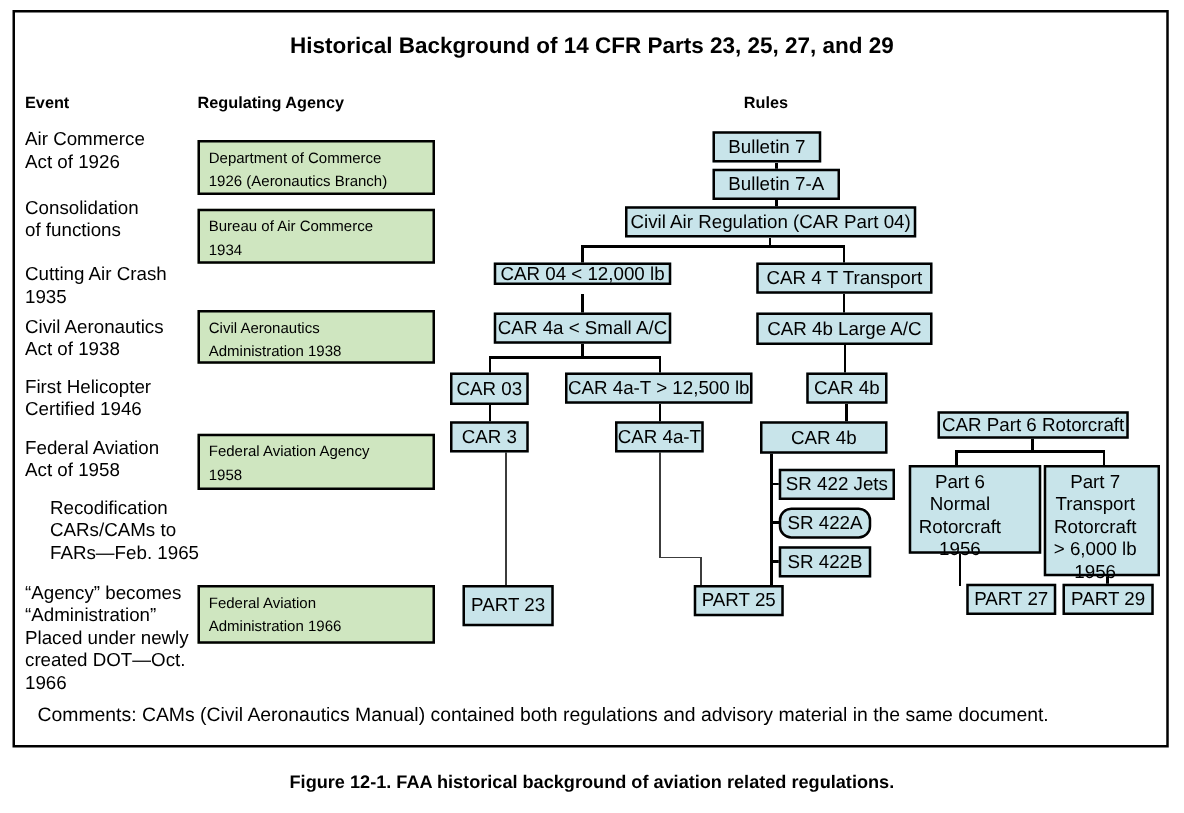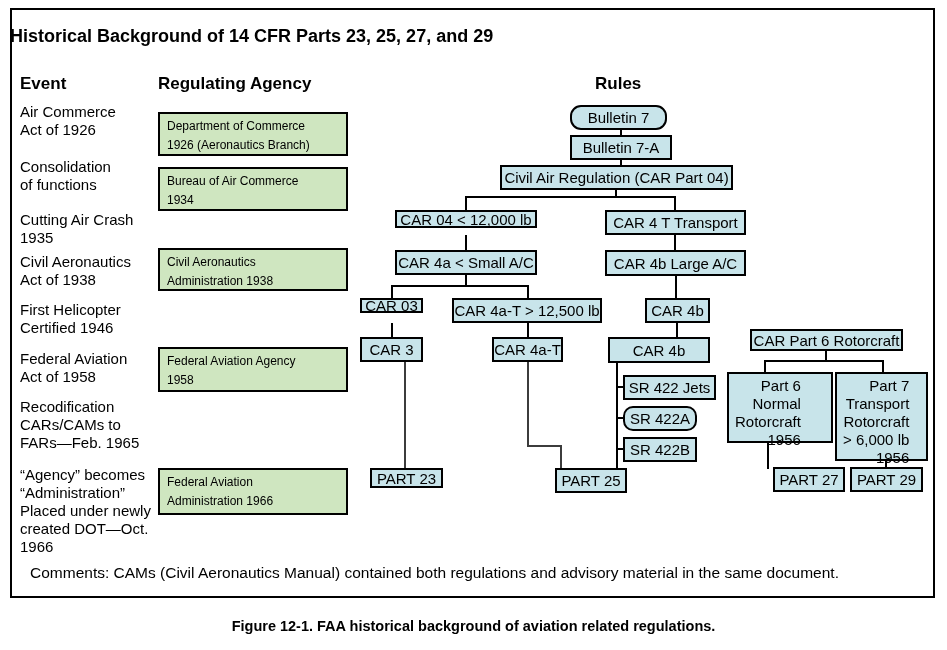--- a/index.html
+++ b/index.html
@@ -7,40 +7,40 @@
     width:947px;height:650px;position:relative;background:#ffffff;
     font-family:"Liberation Sans", sans-serif;color:#000;
     overflow:hidden;
   }
   .frame{
     position:absolute;left:10px;top:8px;width:925px;height:590px;
     border:2px solid #000;box-sizing:border-box;background:#fff;z-index:0;
   }
   svg.connectors{position:absolute;left:0;top:0;z-index:1;}
   .diagram-title{
-    position:absolute;left:10px;top:26px;width:927px;text-align:left;
+    position:absolute;left:10px;top:26px;width:927px;text-align:center;
     font-weight:bold;font-size:18px;z-index:2;
   }
-  .col-header{position:absolute;font-weight:bold;font-size:17px;z-index:2;}
+  .col-header{position:absolute;font-weight:bold;font-size:13px;z-index:2;}
   .event-label{
     position:absolute;left:20px;width:138px;font-size:15px;line-height:18px;
     white-space:pre-line;z-index:2;
   }
   .agency-box{
     position:absolute;left:158px;width:190px;background:var(--agency,#cfe6c0);
     border:2px solid #000;box-sizing:border-box;padding:3px 7px;
     font-size:12px;line-height:19px;white-space:pre-line;z-index:2;
   }
   .rule-node{
     position:absolute;background:var(--rule,#c8e4ea);border:2px solid #000;
     box-sizing:border-box;display:flex;align-items:center;justify-content:center;
     font-size:15px;text-align:center;white-space:pre-line;z-index:2;line-height:17px;
   }
   .rule-node.align-left{
-    align-items:flex-start;justify-content:flex-start;text-align:right;
+    align-items:flex-start;justify-content:flex-start;text-align:center;
     padding:3px 6px;line-height:18px;
   }
   .comments-text{
     position:absolute;left:30px;top:564px;width:890px;font-size:15.5px;z-index:2;
   }
   .figure-caption{
     position:absolute;left:0;top:618px;width:947px;text-align:center;
     font-weight:bold;font-size:14.5px;z-index:2;
   }
 </style>
@@ -95,65 +95,65 @@
 <div class="event-label" style="top:158px;">Consolidation
 of functions</div>
 <div class="event-label" style="top:211px;">Cutting Air Crash
 1935</div>
 <div class="event-label" style="top:253px;">Civil Aeronautics
 Act of 1938</div>
 <div class="event-label" style="top:301px;">First Helicopter
 Certified 1946</div>
 <div class="event-label" style="top:350px;">Federal Aviation
 Act of 1958</div>
-<div class="event-label" style="top:398px;">Recodification
+<div class="event-label" style="top:398px;margin-left:20px;">Recodification
 CARs/CAMs to
 FARs—Feb. 1965</div>
 <div class="event-label" style="top:466px;">“Agency” becomes
 “Administration”
 Placed under newly
 created DOT—Oct.
 1966</div>
 
 <div class="agency-box" style="top:112px;height:44px;">Department of Commerce
 1926 (Aeronautics Branch)</div>
 <div class="agency-box" style="top:167px;height:44px;">Bureau of Air Commerce
 1934</div>
 <div class="agency-box" style="top:248px;height:43px;">Civil Aeronautics
 Administration 1938</div>
 <div class="agency-box" style="top:347px;height:45px;">Federal Aviation Agency
 1958</div>
 <div class="agency-box" style="top:468px;height:47px;">Federal Aviation
 Administration 1966</div>
 
-<div class="rule-node" style="left:570px;top:105px;width:97px;height:25px;border-radius:11px;">Bulletin 7</div>
+<div class="rule-node" style="left:570px;top:105px;width:87px;height:25px;">Bulletin 7</div>
 <div class="rule-node" style="left:570px;top:135px;width:102px;height:25px;">Bulletin 7-A</div>
 <div class="rule-node" style="left:500px;top:165px;width:233px;height:25px;">Civil Air Regulation (CAR Part 04)</div>
 <div class="rule-node" style="left:395px;top:210px;width:142px;height:18px;">CAR 04 &lt; 12,000 lb</div>
 <div class="rule-node" style="left:605px;top:210px;width:141px;height:25px;">CAR 4 T Transport</div>
 <div class="rule-node" style="left:395px;top:250px;width:142px;height:25px;">CAR 4a &lt; Small A/C</div>
 <div class="rule-node" style="left:605px;top:250px;width:141px;height:26px;">CAR 4b Large A/C</div>
-<div class="rule-node" style="left:360px;top:298px;width:63px;height:15px;">CAR 03</div>
+<div class="rule-node" style="left:360px;top:298px;width:63px;height:26px;">CAR 03</div>
 <div class="rule-node" style="left:452px;top:298px;width:150px;height:25px;">CAR 4a-T &gt; 12,500 lb</div>
 <div class="rule-node" style="left:645px;top:298px;width:65px;height:25px;">CAR 4b</div>
 <div class="rule-node" style="left:360px;top:337px;width:63px;height:25px;">CAR 3</div>
 <div class="rule-node" style="left:492px;top:337px;width:71px;height:25px;">CAR 4a-T</div>
 <div class="rule-node" style="left:608px;top:337px;width:102px;height:26px;">CAR 4b</div>
 <div class="rule-node" style="left:623px;top:375px;width:93px;height:25px;">SR 422 Jets</div>
 <div class="rule-node" style="left:623px;top:406px;width:74px;height:25px;border-radius:10px;">SR 422A</div>
 <div class="rule-node" style="left:623px;top:437px;width:74px;height:25px;">SR 422B</div>
 <div class="rule-node" style="left:750px;top:329px;width:153px;height:22px;">CAR Part 6 Rotorcraft</div>
 <div class="rule-node align-left" style="left:727px;top:372px;width:106px;height:71px;">Part 6
 Normal
 Rotorcraft
 1956</div>
 <div class="rule-node align-left" style="left:835px;top:372px;width:93px;height:89px;">Part 7
 Transport
 Rotorcraft
 &gt; 6,000 lb
 1956</div>
-<div class="rule-node" style="left:370px;top:468px;width:73px;height:20px;">PART 23</div>
+<div class="rule-node" style="left:370px;top:468px;width:73px;height:33px;">PART 23</div>
 <div class="rule-node" style="left:555px;top:468px;width:72px;height:25px;">PART 25</div>
 <div class="rule-node" style="left:733px;top:467px;width:72px;height:25px;margin-left:40px;">PART 27</div>
 <div class="rule-node" style="left:850px;top:467px;width:73px;height:25px;">PART 29</div>
 
 <div class="comments-text">Comments: CAMs (Civil Aeronautics Manual) contained both regulations and advisory material in the same document.</div>
 <div class="figure-caption">Figure 12-1. FAA historical background of aviation related regulations.</div>
 
 </body></html>

